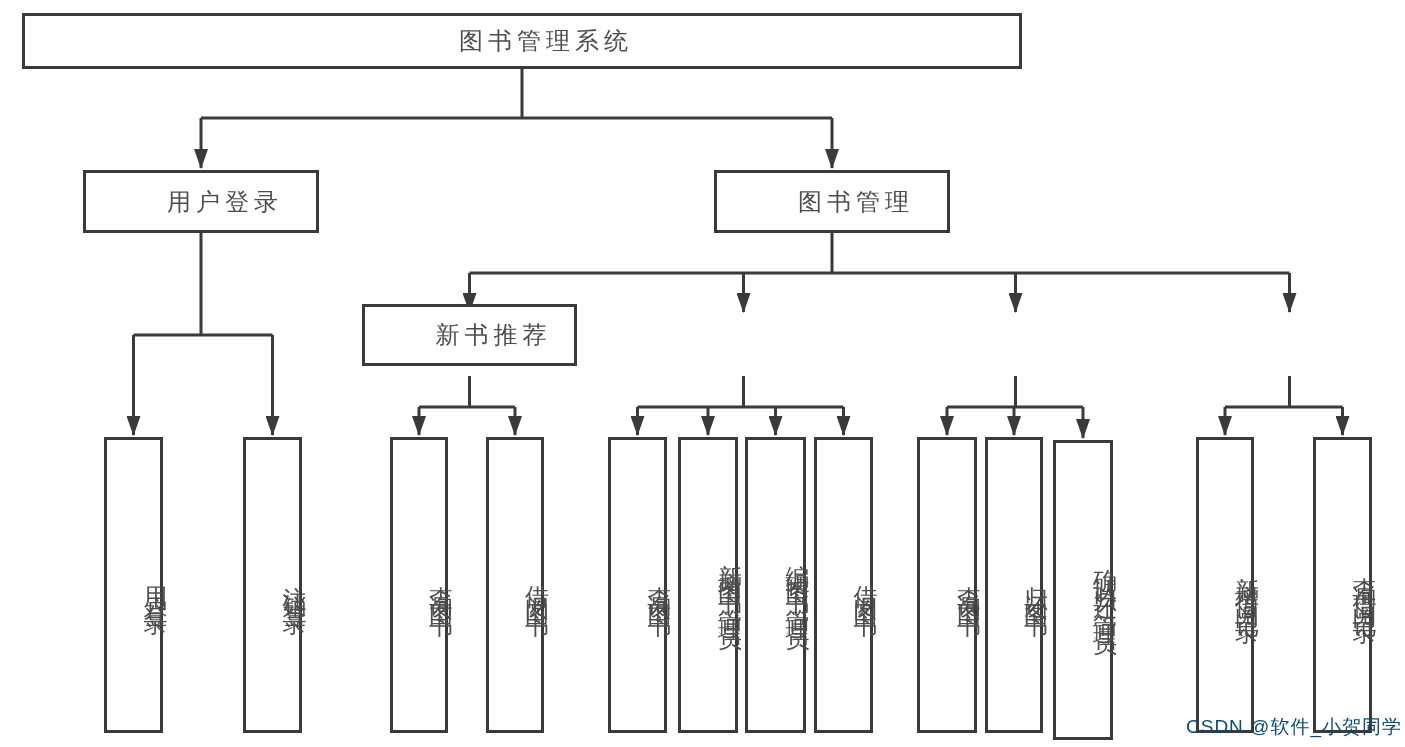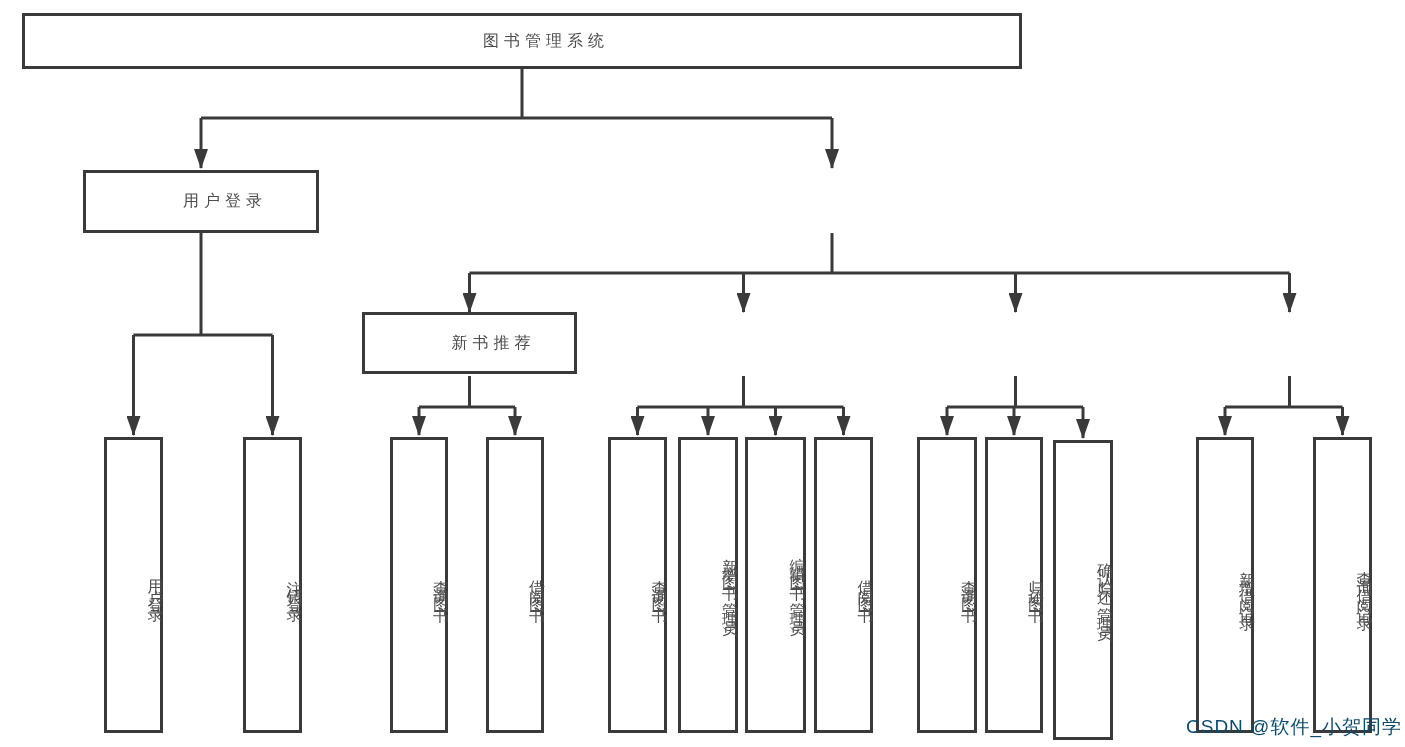--- a/index.html
+++ b/index.html
@@ -6,21 +6,21 @@
   #canvas{
     position:relative;width:1405px;height:747px;background:#ffffff;
     font-family:"Liberation Sans","DejaVu Sans",sans-serif;overflow:hidden;
   }
   #wires{position:absolute;left:0;top:0;z-index:0;}
   .ln{fill:none;stroke:#3a3a3a;stroke-width:3;}
   .ar{marker-end:url(#ah);}
   .box{
     position:absolute;box-sizing:border-box;background:#ffffff;
     border:3px solid #3a3a3a;display:flex;align-items:center;justify-content:center;
-    color:#4d4d4d;font-size:16px;letter-spacing:5px;z-index:1;white-space:nowrap;padding-left:44px;
+    color:#4d4d4d;font-size:24px;letter-spacing:5px;z-index:1;white-space:nowrap;padding-left:44px;
   }
   .box span{display:block;transform:translateX(2px);}
   .vbox span{
     writing-mode:vertical-rl;text-orientation:mixed;
     letter-spacing:9px;line-height:1;transform:none;
   }
   #watermark{
     position:absolute;left:1186px;top:714px;z-index:3;
     color:#0c4a6e;font-size:19px;letter-spacing:1px;white-space:nowrap;
   }
@@ -71,22 +71,25 @@
     <path class="ln ar" d="M1342.5,407 V435"></path>
   </svg>
 
   <div class="box" style="left:22px;top:13px;width:1000px;height:56px">
     <span>图书管理系统</span>
   </div>
 
   <div class="box" style="left:83px;top:170px;width:236px;height:63px">
     <span>用户登录</span>
   </div>
+  <div class="box" style="left:714px;top:170px;width:236px;height:63px">
+    <span>图书管理</span>
+  </div>
 
-  <div class="box" style="left:362px;top:312px;width:215px;height:62px">
+  <div class="box" style="left:362px;top:304px;width:215px;height:62px">
     <span>新书推荐</span>
   </div>
 
   <div class="box vbox" style="left:104px;top:437px;width:59px;height:296px">
     <span>用户登录</span>
   </div>
   <div class="box vbox" style="left:243px;top:437px;width:59px;height:296px">
     <span>注销登录</span>
   </div>
 

